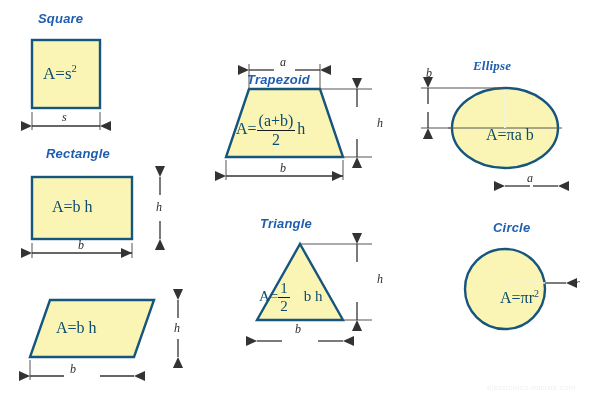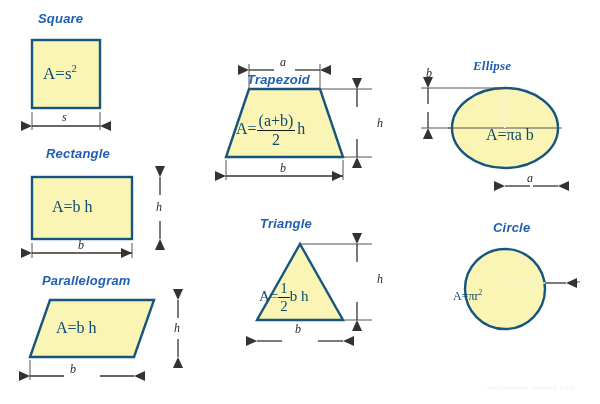--- a/index.html
+++ b/index.html
@@ -126,45 +126,44 @@
 
     <g>
       <circle cx="505" cy="289" r="40" fill="#faf5b4" stroke="#15557e" stroke-width="2.4"></circle>
       <line x1="505" y1="283" x2="545" y2="283" stroke="#f3f3d8" stroke-width="1.4"></line>
       <line x1="566" y1="283" x2="546" y2="283" stroke="#333333" stroke-width="1.3" marker-start="url(#arrL)"></line>
     </g>
   </svg>
 
   <div class="shape-title" style="left:38px;top:11px;">Square</div>
   <div class="shape-title" style="left:46px;top:146px;">Rectangle</div>
-  <div class="shape-title" style="left:42px;top:273px;">Parallelogram</div>
   <div class="shape-title" style="left:247px;top:36px;margin-top:36px;">Trapezoid</div>
   <div class="shape-title" style="left:260px;top:216px;">Triangle</div>
   <div class="shape-title" style="left:473px;top:58px;font-family:Liberation Serif, serif;">Ellipse</div>
   <div class="shape-title" style="left:493px;top:220px;">Circle</div>
 
   <div class="formula" style="left:43px;top:64px;font-size:17px;">
     <span>A=</span><span>s</span><span class="sup">2</span>
   </div>
 
   <div class="formula" style="left:52px;top:199px;font-size:16px;">A=b h</div>
 
   <div class="formula" style="left:56px;top:320px;font-size:16px;">A=b h</div>
 
   <div class="formula" style="left:236px;top:113px;font-size:16px;">
     <span>A=</span><span class="frac"><span class="num">(a+b)</span><span class="den">2</span></span><span style="margin-left:2px;">h</span>
   </div>
 
   <div class="formula" style="left:259px;top:281px;font-size:15px;">
-    <span>A=</span><span class="frac"><span class="num">1</span><span class="den">2</span></span><span style="margin-left:0;">b h</span>
+    <span>A=</span><span class="frac"><span class="num">1</span><span class="den">2</span></span><span style="margin-left:14px;">b h</span>
   </div>
 
   <div class="formula" style="left:466px;top:127px;font-size:16px;margin-left:20px;">A=πa b</div>
 
-  <div class="formula" style="left:453px;top:289px;font-size:12px;">
+  <div class="formula" style="left:500px;top:289px;font-size:16px;">
     <span>A=π</span><span>r</span><span class="sup">2</span>
   </div>
 
   <div class="dimlabel" style="left:62px;top:110px;">s</div>
 
   <div class="dimlabel" style="left:78px;top:238px;">b</div>
   <div class="dimlabel" style="left:156px;top:200px;">h</div>
 
   <div class="dimlabel" style="left:70px;top:362px;">b</div>
   <div class="dimlabel" style="left:174px;top:321px;">h</div>

